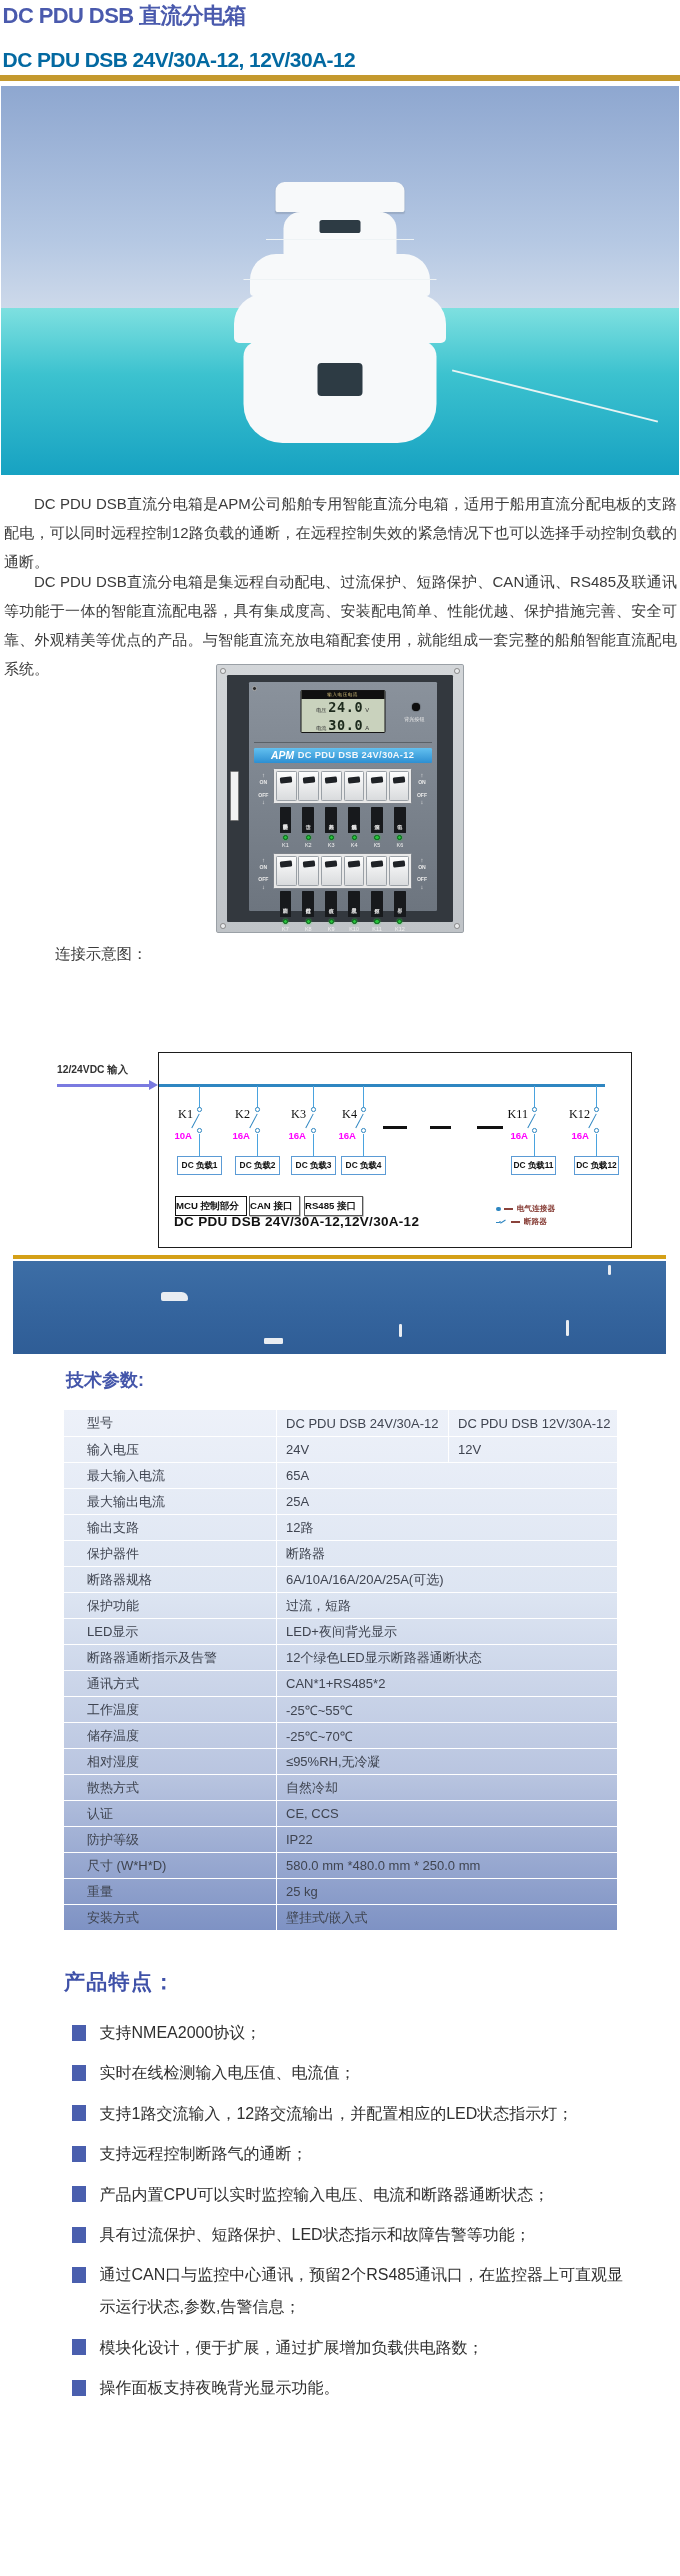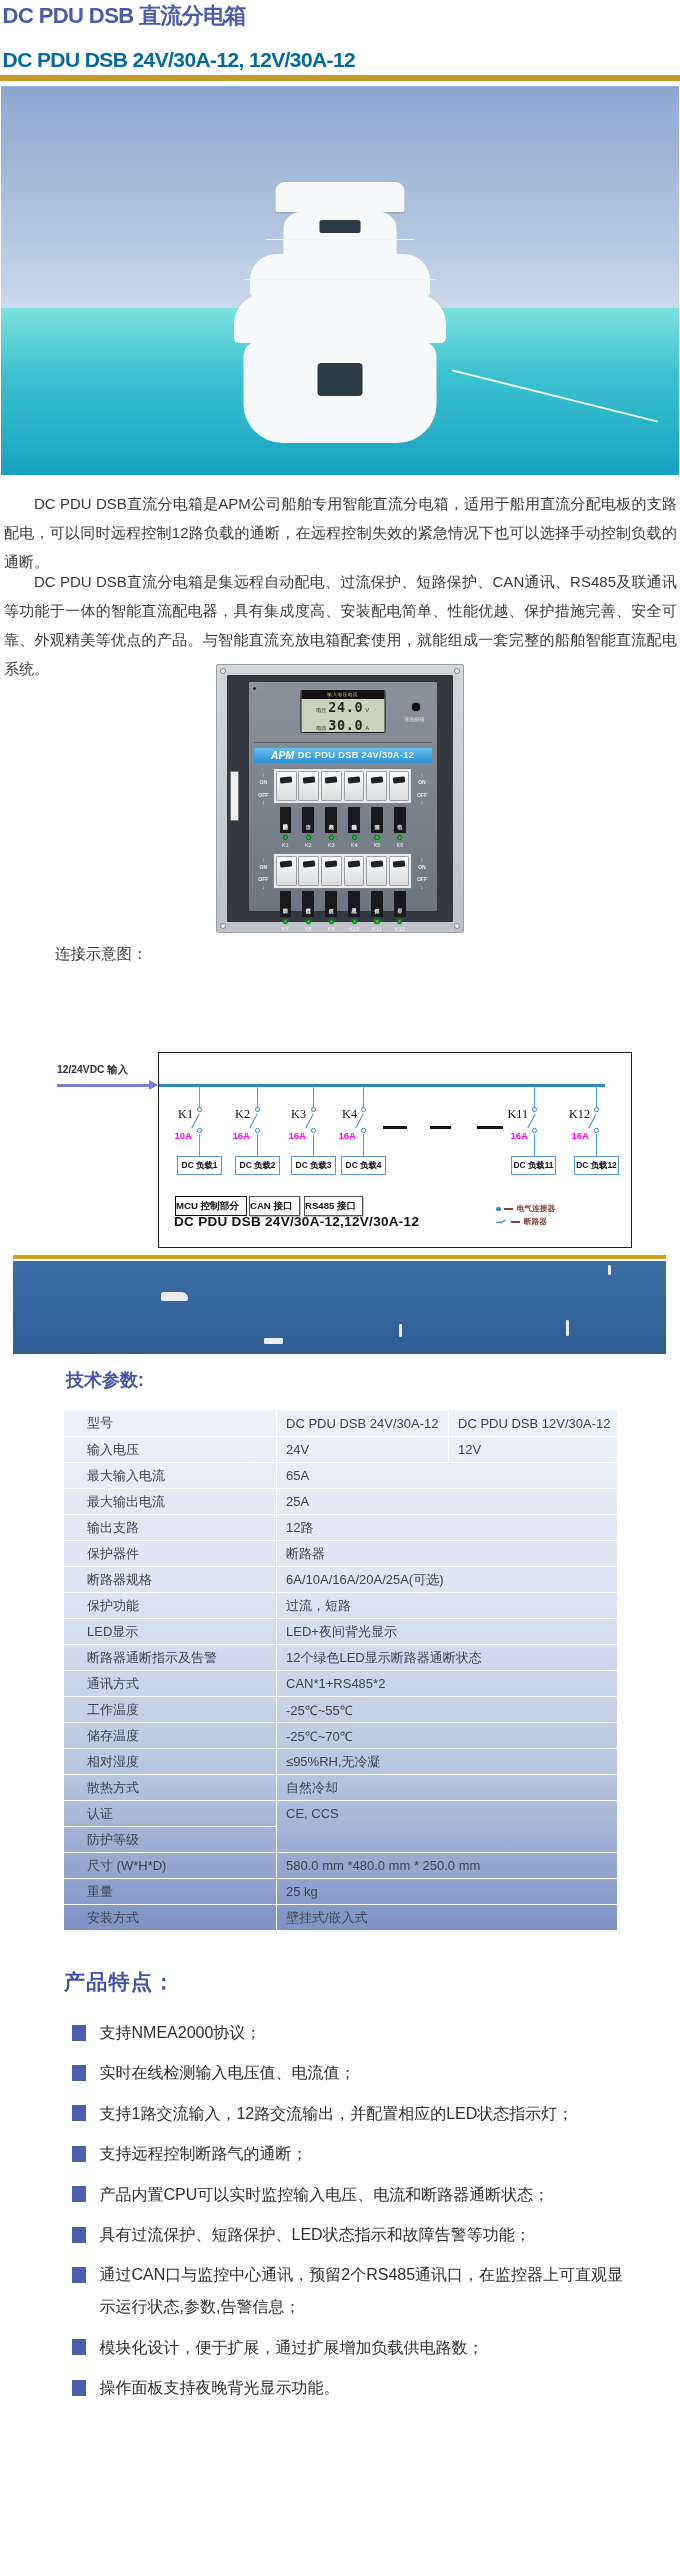--- a/index.html
+++ b/index.html
@@ -460,20 +460,21 @@
     <div class="spec-row">
         <div class="spec-label">散热方式</div>
         <div class="spec-val merged">自然冷却</div>
       </div>
     <div class="spec-row">
         <div class="spec-label">认证</div>
         <div class="spec-val merged">CE, CCS</div>
       </div>
     <div class="spec-row">
         <div class="spec-label">防护等级</div>
+        <div class="spec-val merged">IP22</div>
       </div>
     <div class="spec-row">
         <div class="spec-label">尺寸 (W*H*D)</div>
         <div class="spec-val merged">580.0 mm *480.0 mm * 250.0 mm</div>
       </div>
     <div class="spec-row">
         <div class="spec-label">重量</div>
         <div class="spec-val merged">25 kg</div>
       </div>
     <div class="spec-row">

